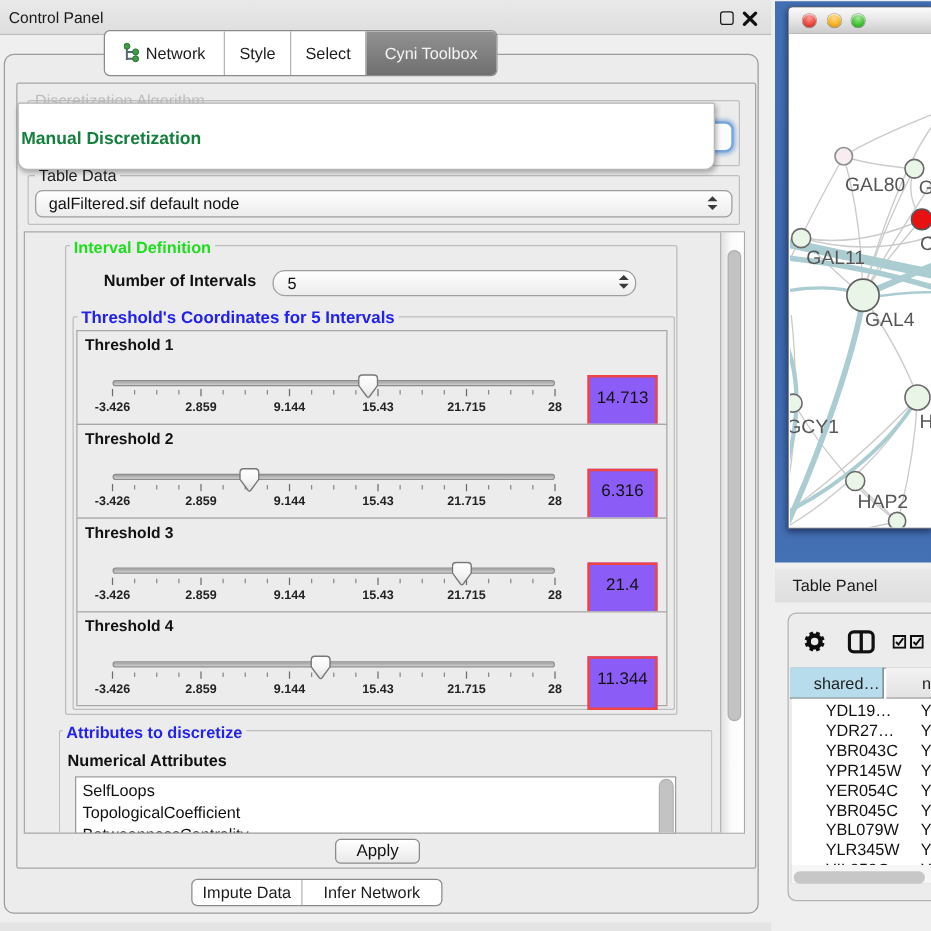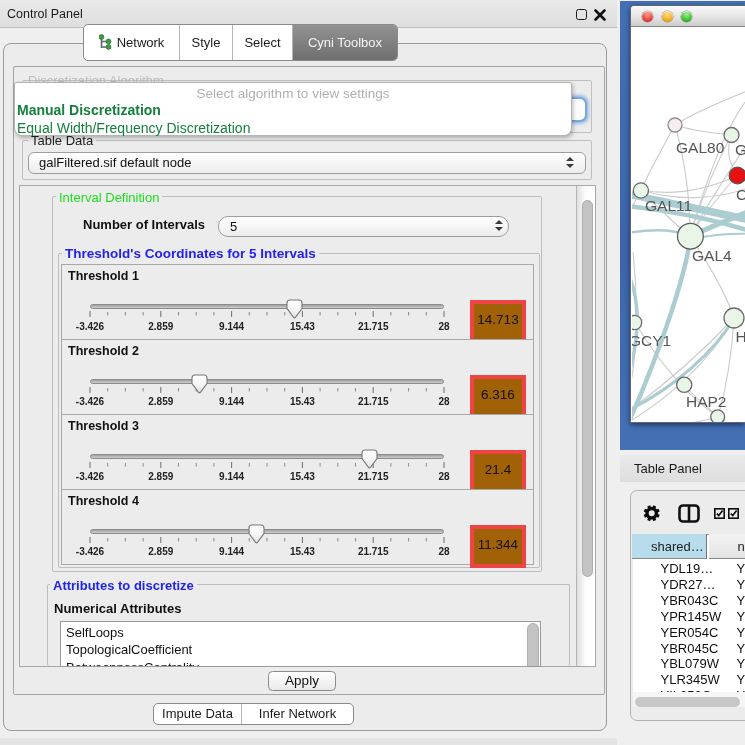--- a/index.html
+++ b/index.html
@@ -17,21 +17,21 @@
 #inner-panel { left:13px; top:66px; width:592px; height:629px; border:1px solid #a5a5a5; background:#ececec; border-radius:2px; }
 .group { position:absolute; border:1px solid #c0c0c0; border-radius:2px; }
 .glabel { position:absolute; font-size:13px; padding:0 3px; background:#ececec; }
 .combo { position:absolute; background:linear-gradient(#ffffff,#ececec); border:1px solid #9e9e9e;
   font-size:13px; color:#111; }
 .thpanel { position:absolute; left:61px; width:473px; height:76px; border:1px solid #a8a8a8; background:#ececec; }
 .thname { position:absolute; left:68px; font-size:12.5px; font-weight:bold; color:#111; }
 .track { position:absolute; left:90px; width:354px; height:5px; border:1px solid #8c8c8c; border-radius:3px;
   background:linear-gradient(#9f9f9f,#cfcfcf); }
 .tick-lab { position:absolute; width:60px; text-align:center; font-size:10px; font-weight:bold; color:#222; }
-.valbox { position:absolute; left:470px; width:56px; height:43px; background:#a16207; border:4px solid #ef4444;
+.valbox { position:absolute; left:470px; width:56px; height:43px; background:#8b5cf6; border:2px solid #ef4444;
   font-size:13.5px; text-align:center; line-height:31px; color:#111; }
 #popup { position:absolute; left:14px; top:82px; width:558px; height:54px; background:#fff;
   border:1px solid #b5b5b5; border-radius:2px 2px 8px 8px; box-shadow:1px 2px 4px rgba(0,0,0,0.28);
   font-size:13.5px; }
 #popup .it { position:absolute; left:2px; font-size:14px; color:#15803d; }
 .trow { position:absolute; left:0; width:112px; height:16.6px; font-size:13px; color:#111;margin-left:19px; }
 .trow .c1 { position:absolute; left:8.5px; top:1.5px; }
 .trow .c2 { position:absolute; left:84.5px; top:1.5px; }
 </style></head><body>
 
@@ -73,21 +73,21 @@
 <div style="position:absolute;left:0;top:0;width:0;height:0;border-left:4px solid transparent;border-right:4px solid transparent;border-bottom:4.5px solid #3a3a3a"></div>
 <div style="position:absolute;left:0;top:6.5px;width:0;height:0;border-left:4px solid transparent;border-right:4px solid transparent;border-top:4.5px solid #3a3a3a"></div>
   </div>
 <div class="glabel" style="left:28px;top:133px;color:#222">Table Data</div>
 
 <div class="abs" style="left:19px;top:185px;width:577px;height:482px;border:1px solid #a8a8a8;background:#ececec"></div>
 <div class="abs" style="left:576px;top:186px;width:19px;height:480px;background:linear-gradient(90deg,#e0e0e0,#fbfbfb 45%,#ffffff);border-left:1px solid #b5b5b5"></div>
 <div class="abs" style="left:581.5px;top:200px;width:11px;height:377px;background:#c3c3c3;border:1px solid #adadad;border-radius:6px"></div>
 
 <div class="group" style="left:52px;top:196px;width:490px;height:376px;border-color:#bdbdbd"></div>
-<div class="glabel" style="left:56px;top:189.5px;color:#1ddd1d;font-weight:normal">Interval Definition</div>
+<div class="glabel" style="left:56px;top:189.5px;color:#1ddd1d;font-weight:bold">Interval Definition</div>
 
 <div class="abs" style="left:83px;top:216.5px;font-size:13px;font-weight:bold;color:#111">Number of Intervals</div>
 <div class="combo" style="left:218px;top:215.5px;width:291px;height:21px;border-radius:10px;line-height:19px;padding-left:11px">5</div>
 <div style="position:absolute;left:495px;top:220px;width:8px;height:11px">
 <div style="position:absolute;left:0;top:0;width:0;height:0;border-left:4px solid transparent;border-right:4px solid transparent;border-bottom:4.5px solid #3a3a3a"></div>
 <div style="position:absolute;left:0;top:6.5px;width:0;height:0;border-left:4px solid transparent;border-right:4px solid transparent;border-top:4.5px solid #3a3a3a"></div>
   </div>
 
 <div class="group" style="left:58px;top:253px;width:482px;height:315px;border-color:#bdbdbd"></div>
 <div class="glabel" style="left:62px;top:246px;color:#2222ee;font-weight:bold;font-size:13.5px">Threshold's Coordinates for 5 Intervals</div>
@@ -206,23 +206,21 @@
 </div>
 
 <div class="abs" style="left:268px;top:671px;width:68px;height:20px;background:linear-gradient(#fff,#e9e9e9);border:1px solid #8a8a8a;border-radius:4.5px;text-align:center;font-size:13.5px;line-height:18px;color:#111">Apply</div>
 
 <div class="abs tabstrip" style="left:153px;top:703px;height:21.5px">
  <div class="seg" style="width:87px">Impute Data</div>
  <div class="seg" style="width:112px">Infer Network</div>
 </div>
 
 <div id="popup">
- <div style="position:absolute;left:0;top:3px;width:100%;text-align:center;color:#b0b0b0">Select algorithm to view settings</div>
  <div class="it" style="top:19px;font-weight:bold">Manual Discretization</div>
- <div class="it" style="top:36.5px">Equal Width/Frequency Discretization</div>
 </div>
 
 <div class="abs" style="left:620px;top:1px;width:125px;height:449px;background:linear-gradient(180deg,#4370b5 0%,#3c66a9 55%,#4470b4 100%)"></div>
 <div class="abs" style="left:630px;top:5px;width:115px;height:418px;background:#fff;border:1px solid #62666d;border-right:none;border-radius:4px 0 0 0;box-shadow:0 2px 5px rgba(0,0,30,0.5)"></div>
 <div class="abs" style="left:631px;top:6px;width:114px;height:21px;background:linear-gradient(#fafafa 0%,#e9e9e9 45%,#cdcdcd 100%);border-bottom:1px solid #878787;border-radius:4px 0 0 0">
     <div style="position:absolute;left:11.0px;top:5px;width:11px;height:11px;border-radius:50%;background:radial-gradient(circle at 50% 30%, #ff9d96 0%, #ea4a3e 55%, #a5282a 100%);box-shadow:0 0 0 0.5px rgba(80,80,80,.6), inset 0 1px 1px rgba(255,255,255,.7)"></div>
     <div style="position:absolute;left:30.5px;top:5px;width:11px;height:11px;border-radius:50%;background:radial-gradient(circle at 50% 30%, #ffd98d 0%, #f7b42a 55%, #c07f06 100%);box-shadow:0 0 0 0.5px rgba(80,80,80,.6), inset 0 1px 1px rgba(255,255,255,.7)"></div>
     <div style="position:absolute;left:50.0px;top:5px;width:11px;height:11px;border-radius:50%;background:radial-gradient(circle at 50% 30%, #a8e89c 0%, #46c437 55%, #1f8f1d 100%);box-shadow:0 0 0 0.5px rgba(80,80,80,.6), inset 0 1px 1px rgba(255,255,255,.7)"></div>
   </div>
 <div class="abs" style="left:632px;top:27px;width:113px;height:395px;overflow:hidden"><svg id="graph" width="113" height="395" viewBox="0 0 113 395">

